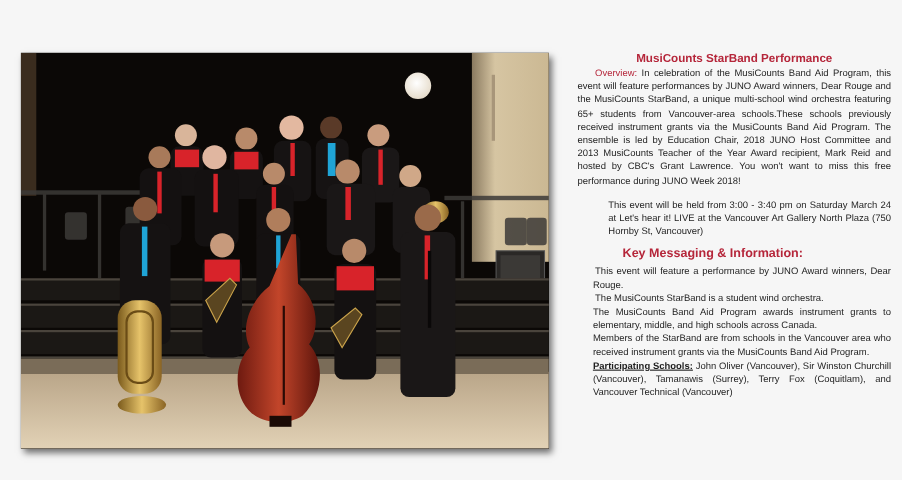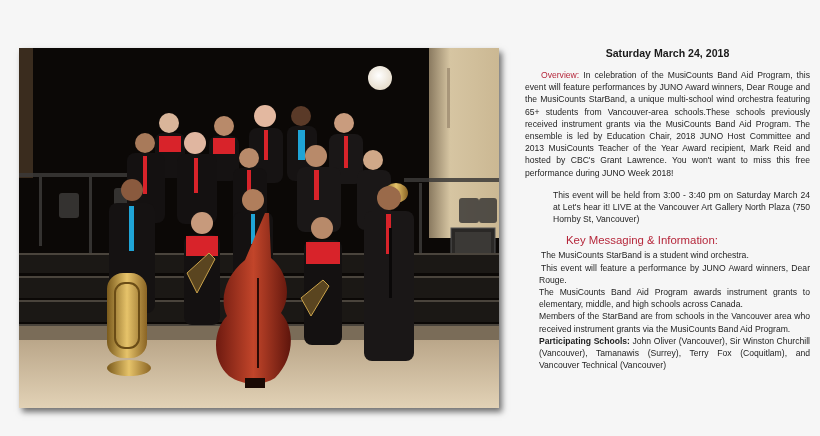--- a/index.html
+++ b/index.html
@@ -58,38 +58,38 @@
       margin: 0;
     }
     .para + .para { margin-top: 10px; margin-left: 28px; }
     .lead {
       color: #b5263a;
       font-weight: normal;
       margin-left: 16px;
     }
     .section-heading {
       color: #b5263a;
-      font-weight: normal;
+      font-weight: bold;
       font-size: 11.4px;
       line-height: 14px;
       margin: 8px 0 2px 0;
       padding-left: 41px;
     }
     .key-list {
       margin: 0;
       padding: 0;
       list-style: none;
     }
     .key-list li {
       padding-left: 14px;
       text-align: justify;
     }
     .key-list li.indent-first { text-indent: 2px; }
     .key-list li.tight { padding-left: 14px; }
-    .bold-lead { font-weight: bold; }
+    .bold-lead { font-weight: bold; text-decoration: underline; }
   </style>
 </head>
 <body>
 
 <div class="photo-frame">
   <svg width="480" height="360" viewBox="0 0 480 360" xmlns="http://www.w3.org/2000/svg">
     <defs>
       <linearGradient id="floorG" x1="0" y1="0" x2="0" y2="1">
         <stop offset="0" stop-color="#b9a588"></stop>
         <stop offset="1" stop-color="#e2d2b6"></stop>
@@ -230,32 +230,32 @@
 
       <circle cx="370" cy="150" r="12" fill="#9a6a4a"></circle>
       <rect x="345" y="163" width="50" height="150" rx="8" fill="#1a1717"></rect>
       <rect x="367" y="166" width="5" height="40" fill="#d8232a"></rect>
       <rect x="370" y="180" width="3" height="70" fill="#0a0808"></rect>
     </g>
   </svg>
 </div>
 
 <div class="info">
-  <h2 class="event-date">Saturday March 24, 2018</h2>
+  <h1 class="event-title">MusiCounts StarBand Performance</h1>
 
   <p class="para">
     <span class="lead">Overview:</span><span> In celebration of the MusiCounts Band Aid Program, this event will feature performances by JUNO Award winners, Dear Rouge and the MusiCounts StarBand, a unique multi-school wind orchestra featuring 65+ students from Vancouver-area schools.These schools previously received instrument grants via the MusiCounts Band Aid Program. The ensemble is led by Education Chair, 2018 JUNO Host Committee and 2013 MusiCounts Teacher of the Year Award recipient, Mark Reid and hosted by CBC's Grant Lawrence. You won't want to miss this free performance during JUNO Week 2018!</span>
   </p>
 
   <p class="para">This event will be held from 3:00 - 3:40 pm on Saturday March 24 at Let's hear it! LIVE at the Vancouver Art Gallery North Plaza (750 Hornby St, Vancouver)</p>
 
   <h3 class="section-heading">Key Messaging &amp; Information:</h3>
 
   <ul class="key-list">
+    <li class="indent-first">This event will feature a performance by JUNO Award winners, Dear Rouge.</li>
     <li class="indent-first">The MusiCounts StarBand is a student wind orchestra.</li>
-    <li class="indent-first">This event will feature a performance by JUNO Award winners, Dear Rouge.</li>
     <li class="tight">The MusiCounts Band Aid Program awards instrument grants to elementary, middle, and high schools across Canada.</li>
     <li class="tight">Members of the StarBand are from schools in the Vancouver area who received instrument grants via the MusiCounts Band Aid Program.</li>
     <li class="tight">
       <span class="bold-lead">Participating Schools:</span><span> John Oliver (Vancouver), Sir Winston Churchill (Vancouver), Tamanawis (Surrey), Terry Fox (Coquitlam), and Vancouver Technical (Vancouver)</span>
     </li>
   </ul>
 </div>
 
 </body></html>

